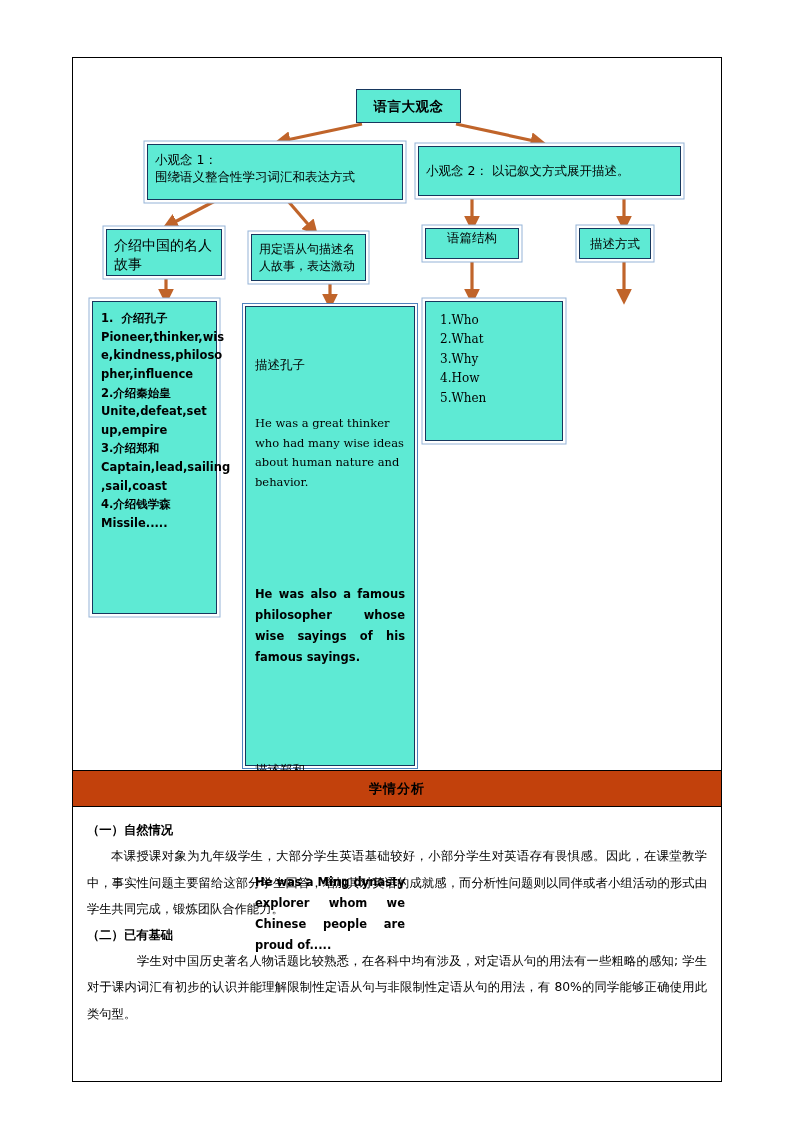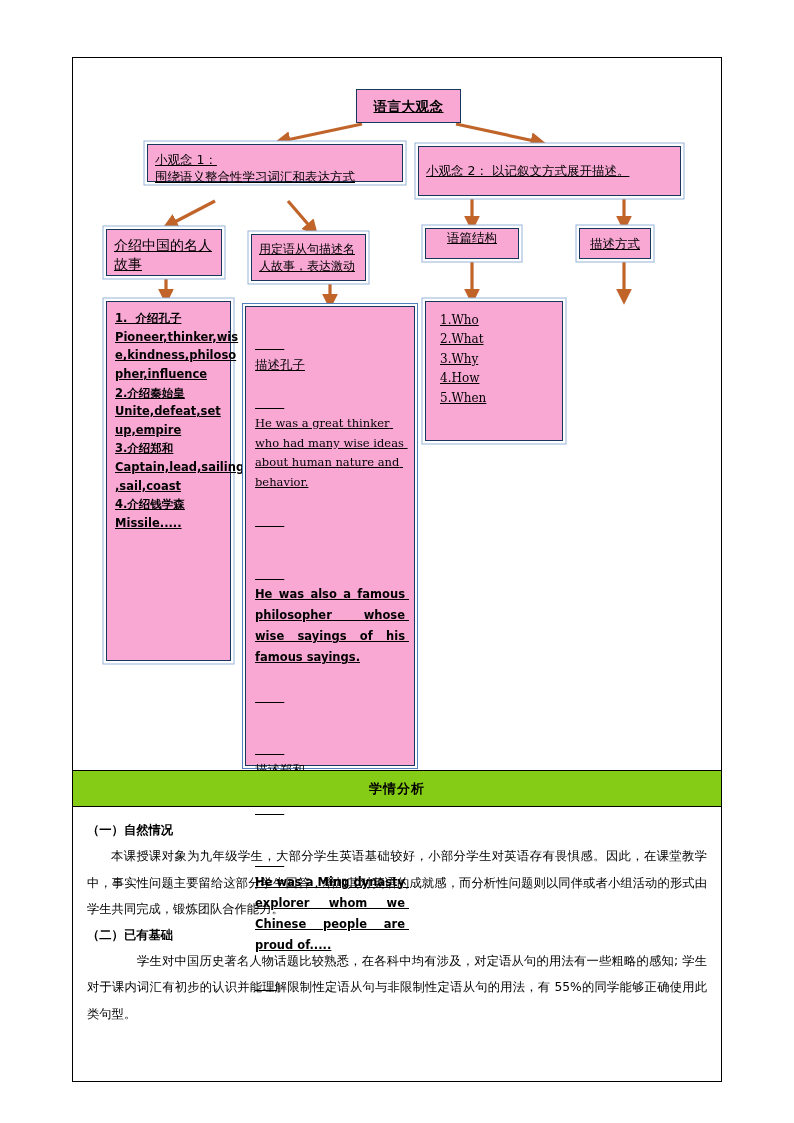--- a/index.html
+++ b/index.html
@@ -41,27 +41,26 @@
     top: 0;
     width: 648px;
     height: 712px;
     pointer-events: none;
   }
 
   
   .fbox {
     position: absolute;
     box-sizing: border-box;
-    background: #f9a8d4;
+    background: #5eead4;
     border: 1px solid #17375e;
     box-shadow: 0 0 0 2.5px #ffffff, 0 0 0 3.5px #95b3d7;
     font-family: "DejaVu Sans", sans-serif;
     line-height: 1.38;
     color: #000000;
-    text-decoration: underline;
   }
   .fbox .inner {
     padding: 4px 7px;
     white-space: pre-wrap;
   }
   .fbox.center .inner {
     text-align: center;
   }
 
   
@@ -81,21 +80,21 @@
     font-weight: 600;
     letter-spacing: .5px;
     padding: 0;
   }
 
   
   #box-idea1 {
     left: 74px;
     top: 86px;
     width: 256px;
-    height: 38px;
+    height: 56px;
   }
   #box-idea1 .inner { font-size: 12.5px; padding-top: 6px; }
 
   #box-idea2 {
     left: 345px;
     top: 88px;
     width: 263px;
     height: 50px;
     display: flex;
     align-items: center;
@@ -135,24 +134,24 @@
     width: 72px;
     height: 31px;
     display: flex;
     align-items: center;
     justify-content: center;
   }
   #box-l3-d .inner { font-size: 12.5px; padding: 0; }
 
   
   #box-c1 {
-    left: 33px;
+    left: 19px;
     top: 243px;
     width: 125px;
-    height: 360px;
+    height: 313px;
   }
   #box-c1 .inner {
     font-size: 11.5px;
     line-height: 1.62;
     padding: 7px 6px 6px 8px;
     font-weight: 600;
   }
 
   #box-c2 {
     left: 172px;
@@ -214,21 +213,21 @@
     padding: 8px 7px 6px 9px;
   }
 
   
   #section-header {
     position: absolute;
     left: 0;
     top: 712px;
     width: 648px;
     height: 37px;
-    background: #84cc16;
+    background: #c2410c;
     border-top: 1.3px solid #000000;
     border-bottom: 1.3px solid #000000;
     box-sizing: border-box;
     display: flex;
     align-items: center;
     justify-content: center;
   }
   #section-header .txt {
     font-family: "DejaVu Sans", sans-serif;
     font-size: 13px;
@@ -368,16 +367,16 @@
   </div>
 
   <div id="section-header">
     <div class="txt">学情分析</div>
   </div>
 
   <div id="section-body">
     <div class="para-head">（一）自然情况</div>
     <div class="para-body">本课授课对象为九年级学生，大部分学生英语基础较好，小部分学生对英语存有畏惧感。因此，在课堂教学中，事实性问题主要留给这部分学生回答，增加其对英语的成就感，而分析性问题则以同伴或者小组活动的形式由学生共同完成，锻炼团队合作能力。</div>
     <div class="para-head">（二）已有基础</div>
-    <div class="para-body wide-indent">学生对中国历史著名人物话题比较熟悉，在各科中均有涉及，对定语从句的用法有一些粗略的感知; 学生对于课内词汇有初步的认识并能理解限制性定语从句与非限制性定语从句的用法，有 55%的同学能够正确使用此类句型。</div>
+    <div class="para-body wide-indent">学生对中国历史著名人物话题比较熟悉，在各科中均有涉及，对定语从句的用法有一些粗略的感知; 学生对于课内词汇有初步的认识并能理解限制性定语从句与非限制性定语从句的用法，有 80%的同学能够正确使用此类句型。</div>
   </div>
 
 </div>
 
 </body></html>

